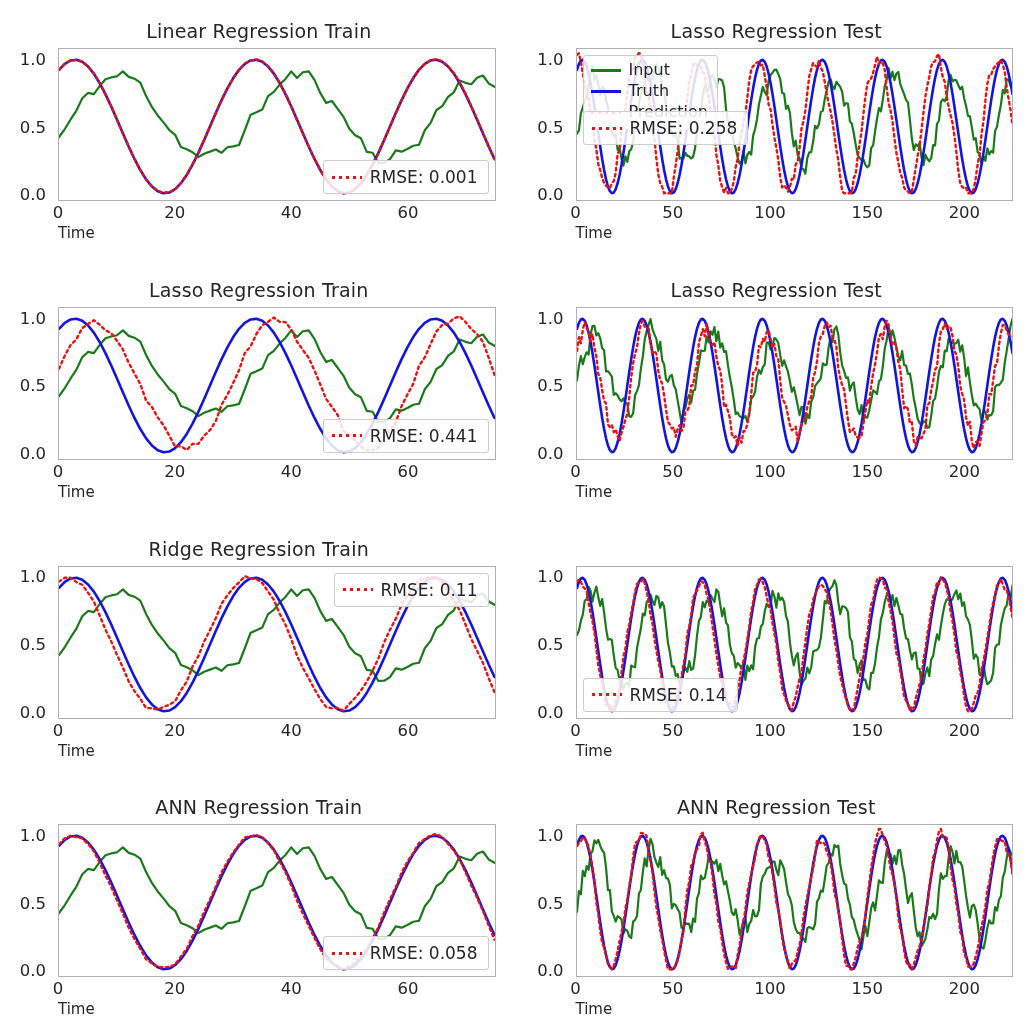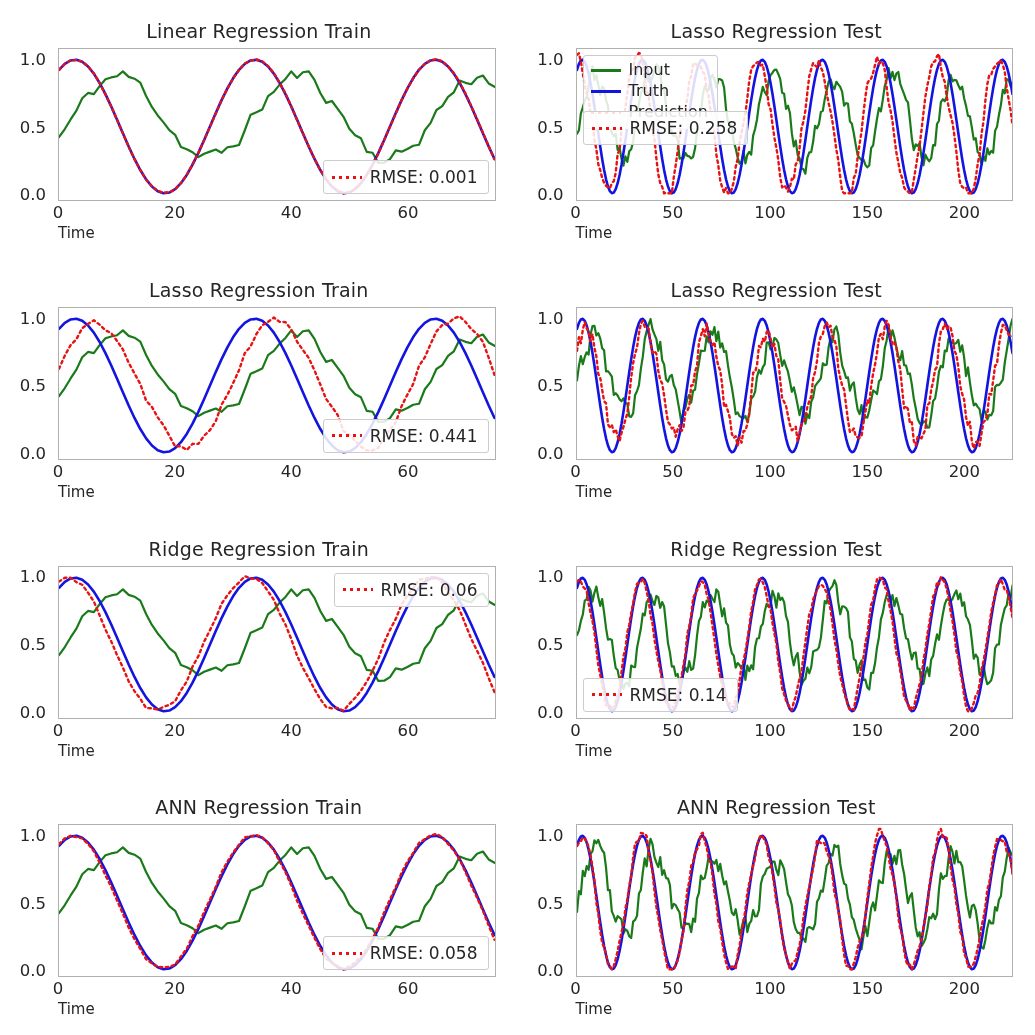--- a/index.html
+++ b/index.html
@@ -278,36 +278,35 @@
           <svg viewBox="0 0 1000 400" preserveAspectRatio="none">
             <path d="M0.00 233.33 L13.33 211.97 L26.67 186.64 L40.00 163.18 L53.33 130.58 L66.67 116.39 L80.00 119.42 L93.33 98.27 L106.67 80.30 L120.00 75.29 L133.33 72.26 L146.67 59.41 L160.00 73.79 L173.33 78.67 L186.67 89.12 L200.00 124.52 L213.33 153.45 L226.67 176.06 L240.00 194.28 L253.33 214.97 L266.67 227.39 L280.00 259.69 L293.33 265.35 L306.67 273.58 L320.00 286.57 L333.33 277.32 L346.67 271.81 L360.00 266.22 L373.33 274.86 L386.67 260.21 L400.00 257.77 L413.33 254.23 L426.67 215.25 L440.00 174.06 L453.33 167.67 L466.67 160.48 L480.00 124.83 L493.33 113.66 L506.67 94.21 L520.00 79.27 L533.33 59.34 L546.67 76.60 L560.00 61.56 L573.33 59.38 L586.67 81.86 L600.00 116.42 L613.33 142.81 L626.67 137.70 L640.00 158.79 L653.33 179.71 L666.67 211.11 L680.00 228.39 L693.33 236.62 L706.67 272.45 L720.00 274.85 L733.33 301.81 L746.67 301.26 L760.00 291.62 L773.33 268.73 L786.67 271.93 L800.00 264.71 L813.33 256.31 L826.67 253.74 L840.00 215.27 L853.33 195.81 L866.67 161.62 L880.00 151.16 L893.33 127.06 L906.67 114.86 L920.00 83.62 L933.33 89.67 L946.67 93.36 L960.00 76.35 L973.33 70.23 L986.67 91.20 L1000.00 99.96" fill="none" stroke="#1a7a1a" stroke-width="2.2" vector-effect="non-scaling-stroke" stroke-linejoin="round" stroke-linecap="round"></path>
             <path d="M0.00 55.11 L13.33 39.34 L26.67 30.36 L40.00 28.55 L53.33 33.97 L66.67 46.41 L80.00 65.35 L93.33 90.02 L106.67 119.42 L120.00 152.33 L133.33 187.40 L146.67 223.22 L160.00 258.29 L173.33 291.20 L186.67 320.60 L200.00 345.27 L213.33 364.21 L226.67 376.65 L240.00 382.07 L253.33 380.26 L266.67 371.28 L280.00 355.51 L293.33 333.59 L306.67 306.42 L320.00 275.11 L333.33 240.94 L346.67 205.31 L360.00 169.68 L373.33 135.51 L386.67 104.20 L400.00 77.03 L413.33 55.11 L426.67 39.34 L440.00 30.36 L453.33 28.55 L466.67 33.97 L480.00 46.41 L493.33 65.35 L506.67 90.02 L520.00 119.42 L533.33 152.33 L546.67 187.40 L560.00 223.22 L573.33 258.29 L586.67 291.20 L600.00 320.60 L613.33 345.27 L626.67 364.21 L640.00 376.65 L653.33 382.07 L666.67 380.26 L680.00 371.28 L693.33 355.51 L706.67 333.59 L720.00 306.42 L733.33 275.11 L746.67 240.94 L760.00 205.31 L773.33 169.68 L786.67 135.51 L800.00 104.20 L813.33 77.03 L826.67 55.11 L840.00 39.34 L853.33 30.36 L866.67 28.55 L880.00 33.97 L893.33 46.41 L906.67 65.35 L920.00 90.02 L933.33 119.42 L946.67 152.33 L960.00 187.40 L973.33 223.22 L986.67 258.29 L1000.00 291.20" fill="none" stroke="#1414e0" stroke-width="2.6" vector-effect="non-scaling-stroke" stroke-linejoin="round" stroke-linecap="round"></path>
             <path d="M0.00 38.57 L13.33 28.60 L26.67 28.24 L40.00 40.19 L53.33 47.10 L66.67 68.06 L80.00 91.32 L93.33 128.17 L106.67 166.00 L120.00 197.21 L133.33 233.36 L146.67 266.48 L160.00 302.74 L173.33 329.07 L186.67 349.12 L200.00 373.44 L213.33 374.54 L226.67 377.40 L240.00 370.73 L253.33 364.70 L266.67 355.68 L280.00 326.50 L293.33 303.36 L306.67 263.81 L320.00 236.25 L333.33 197.68 L346.67 167.17 L360.00 135.82 L373.33 97.03 L386.67 74.96 L400.00 55.84 L413.33 40.80 L426.67 24.31 L440.00 30.52 L453.33 31.56 L466.67 42.24 L480.00 64.50 L493.33 86.78 L506.67 123.50 L520.00 152.46 L533.33 190.89 L546.67 234.68 L560.00 267.36 L573.33 294.59 L586.67 323.85 L600.00 350.04 L613.33 370.60 L626.67 374.42 L640.00 373.49 L653.33 380.65 L666.67 362.57 L680.00 346.40 L693.33 327.48 L706.67 303.96 L720.00 274.84 L733.33 242.89 L746.67 199.61 L760.00 166.54 L773.33 137.39 L786.67 99.41 L800.00 74.77 L813.33 57.31 L826.67 33.45 L840.00 31.48 L853.33 26.47 L866.67 27.21 L880.00 41.98 L893.33 67.51 L906.67 88.03 L920.00 114.21 L933.33 152.22 L946.67 190.46 L960.00 221.80 L973.33 253.71 L986.67 294.27 L1000.00 331.32" fill="none" stroke="#e81212" stroke-width="2.4" vector-effect="non-scaling-stroke" stroke-linejoin="round" stroke-linecap="round" stroke-dasharray="2.5 3.5"></path>
           </svg>
           <div class="rmse-box" style="right: 6px; top: 6px;">
             <div class="rmse-row">
               <span class="legend-swatch">
                 <span class="sw-dot" style="color: rgb(232, 18, 18);"></span>
               </span>
-              <span>RMSE: 0.06</span>
+              <span>RMSE: 0.11</span>
             </div>
           </div>
         </div>
         <div class="xlabels">
           <div class="xlab" style="left: 0%;">0</div>
           <div class="xlab" style="left: 26.6667%;">20</div>
           <div class="xlab" style="left: 53.3333%;">40</div>
           <div class="xlab" style="left: 80%;">60</div>
         </div>
         <div class="xaxis-title">Time</div>
       </div>
     </div>
     <div class="cell">
       <div class="panel">
-        <div class="title">Ridge Regression Test</div>
         <div class="ylabels">
           <div class="ylab" style="top: 146.23px;">0.0</div>
           <div class="ylab" style="top: 78.531px;">0.5</div>
           <div class="ylab" style="top: 10.8319px;">1.0</div>
         </div>
         <div class="plotbox">
           <svg viewBox="0 0 1000 400" preserveAspectRatio="none">
             <path d="M0.00 180.25 L4.44 167.67 L8.89 142.80 L13.33 126.03 L17.78 89.24 L22.22 85.78 L26.67 52.65 L31.11 62.13 L35.56 91.73 L40.00 68.40 L44.44 51.78 L48.89 80.40 L53.33 102.97 L57.78 85.02 L62.22 120.03 L66.67 162.00 L71.11 192.41 L75.56 190.68 L80.00 193.13 L84.44 234.76 L88.89 267.46 L93.33 273.22 L97.78 300.38 L102.22 306.10 L106.67 323.01 L111.11 308.47 L115.56 306.67 L120.00 315.90 L124.44 260.94 L128.89 264.12 L133.33 265.19 L137.78 214.96 L142.22 188.62 L146.67 163.01 L151.11 123.40 L155.56 128.25 L160.00 92.79 L164.44 85.59 L168.89 73.18 L173.33 90.06 L177.78 100.49 L182.22 76.73 L186.67 80.63 L191.11 108.01 L195.56 92.86 L200.00 104.78 L204.44 152.37 L208.89 201.46 L213.33 226.18 L217.78 264.17 L222.22 262.98 L226.67 288.24 L231.11 283.23 L235.56 311.62 L240.00 311.36 L244.44 279.68 L248.89 265.99 L253.33 277.70 L257.78 249.50 L262.22 272.59 L266.67 269.20 L271.11 233.99 L275.56 182.19 L280.00 143.05 L284.44 131.61 L288.89 92.96 L293.33 107.24 L297.78 88.75 L302.22 93.90 L306.67 74.37 L311.11 83.93 L315.56 92.69 L320.00 59.35 L324.44 65.52 L328.89 99.02 L333.33 130.63 L337.78 109.61 L342.22 147.19 L346.67 154.62 L351.11 206.09 L355.56 228.66 L360.00 234.88 L364.44 266.28 L368.89 254.39 L373.33 259.63 L377.78 269.10 L382.22 256.03 L386.67 299.20 L391.11 261.48 L395.56 276.05 L400.00 260.28 L404.44 271.17 L408.89 212.45 L413.33 189.38 L417.78 188.81 L422.22 158.15 L426.67 150.87 L431.11 117.34 L435.56 97.58 L440.00 105.81 L444.44 102.64 L448.89 63.22 L453.33 77.60 L457.78 107.55 L462.22 70.00 L466.67 87.21 L471.11 81.39 L475.56 93.18 L480.00 130.23 L484.44 145.31 L488.89 199.52 L493.33 235.46 L497.78 260.53 L502.22 237.51 L506.67 227.98 L511.11 277.58 L515.56 311.88 L520.00 301.59 L524.44 296.05 L528.89 266.35 L533.33 281.51 L537.78 265.61 L542.22 223.96 L546.67 221.24 L551.11 219.57 L555.56 212.91 L560.00 187.07 L564.44 140.11 L568.89 90.22 L573.33 96.31 L577.78 65.27 L582.22 56.62 L586.67 50.69 L591.11 35.11 L595.56 47.83 L600.00 93.81 L604.44 125.24 L608.89 104.44 L613.33 104.66 L617.78 108.86 L622.22 119.20 L626.67 186.33 L631.11 196.99 L635.56 243.58 L640.00 247.88 L644.44 280.38 L648.89 259.08 L653.33 247.31 L657.78 299.14 L662.22 298.44 L666.67 319.16 L671.11 324.63 L675.56 280.43 L680.00 280.24 L684.44 254.37 L688.89 213.09 L693.33 185.94 L697.78 138.89 L702.22 121.47 L706.67 92.96 L711.11 74.18 L715.56 64.55 L720.00 92.02 L724.44 74.47 L728.89 103.52 L733.33 82.27 L737.78 101.14 L742.22 124.16 L746.67 125.82 L751.11 162.32 L755.56 188.82 L760.00 191.40 L764.44 219.79 L768.89 244.74 L773.33 228.07 L777.78 226.48 L782.22 269.07 L786.67 269.87 L791.11 311.10 L795.56 309.15 L800.00 282.08 L804.44 266.18 L808.89 289.02 L813.33 244.96 L817.78 235.38 L822.22 204.16 L826.67 178.40 L831.11 192.93 L835.56 155.49 L840.00 124.89 L844.44 99.26 L848.89 85.62 L853.33 86.81 L857.78 90.84 L862.22 84.59 L866.67 71.69 L871.11 62.15 L875.56 85.20 L880.00 70.23 L884.44 102.75 L888.89 93.51 L893.33 130.42 L897.78 139.13 L902.22 153.45 L906.67 194.57 L911.11 242.92 L915.56 232.10 L920.00 239.82 L924.44 285.35 L928.89 280.95 L933.33 256.24 L937.78 291.58 L942.22 310.33 L946.67 306.23 L951.11 300.03 L955.56 279.47 L960.00 215.19 L964.44 205.44 L968.89 205.34 L973.33 153.58 L977.78 130.53 L982.22 109.34 L986.67 101.52 L991.11 68.29 L995.56 83.23 L1000.00 48.87" fill="none" stroke="#1a7a1a" stroke-width="2.2" vector-effect="non-scaling-stroke" stroke-linejoin="round" stroke-linecap="round"></path>
             <path d="M0.00 55.11 L4.44 39.34 L8.89 30.36 L13.33 28.55 L17.78 33.97 L22.22 46.41 L26.67 65.35 L31.11 90.02 L35.56 119.42 L40.00 152.33 L44.44 187.40 L48.89 223.22 L53.33 258.29 L57.78 291.20 L62.22 320.60 L66.67 345.27 L71.11 364.21 L75.56 376.65 L80.00 382.07 L84.44 380.26 L88.89 371.28 L93.33 355.51 L97.78 333.59 L102.22 306.42 L106.67 275.11 L111.11 240.94 L115.56 205.31 L120.00 169.68 L124.44 135.51 L128.89 104.20 L133.33 77.03 L137.78 55.11 L142.22 39.34 L146.67 30.36 L151.11 28.55 L155.56 33.97 L160.00 46.41 L164.44 65.35 L168.89 90.02 L173.33 119.42 L177.78 152.33 L182.22 187.40 L186.67 223.22 L191.11 258.29 L195.56 291.20 L200.00 320.60 L204.44 345.27 L208.89 364.21 L213.33 376.65 L217.78 382.07 L222.22 380.26 L226.67 371.28 L231.11 355.51 L235.56 333.59 L240.00 306.42 L244.44 275.11 L248.89 240.94 L253.33 205.31 L257.78 169.68 L262.22 135.51 L266.67 104.20 L271.11 77.03 L275.56 55.11 L280.00 39.34 L284.44 30.36 L288.89 28.55 L293.33 33.97 L297.78 46.41 L302.22 65.35 L306.67 90.02 L311.11 119.42 L315.56 152.33 L320.00 187.40 L324.44 223.22 L328.89 258.29 L333.33 291.20 L337.78 320.60 L342.22 345.27 L346.67 364.21 L351.11 376.65 L355.56 382.07 L360.00 380.26 L364.44 371.28 L368.89 355.51 L373.33 333.59 L377.78 306.42 L382.22 275.11 L386.67 240.94 L391.11 205.31 L395.56 169.68 L400.00 135.51 L404.44 104.20 L408.89 77.03 L413.33 55.11 L417.78 39.34 L422.22 30.36 L426.67 28.55 L431.11 33.97 L435.56 46.41 L440.00 65.35 L444.44 90.02 L448.89 119.42 L453.33 152.33 L457.78 187.40 L462.22 223.22 L466.67 258.29 L471.11 291.20 L475.56 320.60 L480.00 345.27 L484.44 364.21 L488.89 376.65 L493.33 382.07 L497.78 380.26 L502.22 371.28 L506.67 355.51 L511.11 333.59 L515.56 306.42 L520.00 275.11 L524.44 240.94 L528.89 205.31 L533.33 169.68 L537.78 135.51 L542.22 104.20 L546.67 77.03 L551.11 55.11 L555.56 39.34 L560.00 30.36 L564.44 28.55 L568.89 33.97 L573.33 46.41 L577.78 65.35 L582.22 90.02 L586.67 119.42 L591.11 152.33 L595.56 187.40 L600.00 223.22 L604.44 258.29 L608.89 291.20 L613.33 320.60 L617.78 345.27 L622.22 364.21 L626.67 376.65 L631.11 382.07 L635.56 380.26 L640.00 371.28 L644.44 355.51 L648.89 333.59 L653.33 306.42 L657.78 275.11 L662.22 240.94 L666.67 205.31 L671.11 169.68 L675.56 135.51 L680.00 104.20 L684.44 77.03 L688.89 55.11 L693.33 39.34 L697.78 30.36 L702.22 28.55 L706.67 33.97 L711.11 46.41 L715.56 65.35 L720.00 90.02 L724.44 119.42 L728.89 152.33 L733.33 187.40 L737.78 223.22 L742.22 258.29 L746.67 291.20 L751.11 320.60 L755.56 345.27 L760.00 364.21 L764.44 376.65 L768.89 382.07 L773.33 380.26 L777.78 371.28 L782.22 355.51 L786.67 333.59 L791.11 306.42 L795.56 275.11 L800.00 240.94 L804.44 205.31 L808.89 169.68 L813.33 135.51 L817.78 104.20 L822.22 77.03 L826.67 55.11 L831.11 39.34 L835.56 30.36 L840.00 28.55 L844.44 33.97 L848.89 46.41 L853.33 65.35 L857.78 90.02 L862.22 119.42 L866.67 152.33 L871.11 187.40 L875.56 223.22 L880.00 258.29 L884.44 291.20 L888.89 320.60 L893.33 345.27 L897.78 364.21 L902.22 376.65 L906.67 382.07 L911.11 380.26 L915.56 371.28 L920.00 355.51 L924.44 333.59 L928.89 306.42 L933.33 275.11 L937.78 240.94 L942.22 205.31 L946.67 169.68 L951.11 135.51 L955.56 104.20 L960.00 77.03 L964.44 55.11 L968.89 39.34 L973.33 30.36 L977.78 28.55 L982.22 33.97 L986.67 46.41 L991.11 65.35 L995.56 90.02 L1000.00 119.42" fill="none" stroke="#1414e0" stroke-width="2.6" vector-effect="non-scaling-stroke" stroke-linejoin="round" stroke-linecap="round"></path>
             <path d="M0.00 39.94 L4.44 33.40 L8.89 39.02 L13.33 51.70 L17.78 56.99 L22.22 62.87 L26.67 96.40 L31.11 121.96 L35.56 143.44 L40.00 172.71 L44.44 216.98 L48.89 260.84 L53.33 285.45 L57.78 311.34 L62.22 337.72 L66.67 366.09 L71.11 365.50 L75.56 365.08 L80.00 376.41 L84.44 375.26 L88.89 355.46 L93.33 341.02 L97.78 322.39 L102.22 278.83 L106.67 237.02 L111.11 216.17 L115.56 173.22 L120.00 152.14 L124.44 122.04 L128.89 96.34 L133.33 66.32 L137.78 44.57 L142.22 42.10 L146.67 39.80 L151.11 31.48 L155.56 42.62 L160.00 65.33 L164.44 88.40 L168.89 128.10 L173.33 149.94 L177.78 191.25 L182.22 221.11 L186.67 249.93 L191.11 272.79 L195.56 304.15 L200.00 335.81 L204.44 361.86 L208.89 361.56 L213.33 368.77 L217.78 369.52 L222.22 372.59 L226.67 351.70 L231.11 332.11 L235.56 319.58 L240.00 289.94 L244.44 259.96 L248.89 230.39 L253.33 177.03 L257.78 155.61 L262.22 128.40 L266.67 82.35 L271.11 71.59 L275.56 62.02 L280.00 51.35 L284.44 37.64 L288.89 39.95 L293.33 47.00 L297.78 71.57 L302.22 86.78 L306.67 119.85 L311.11 156.20 L315.56 191.92 L320.00 230.59 L324.44 260.98 L328.89 289.95 L333.33 312.78 L337.78 331.39 L342.22 348.60 L346.67 361.98 L351.11 361.22 L355.56 368.47 L360.00 371.45 L364.44 344.30 L368.89 338.53 L373.33 299.51 L377.78 263.68 L382.22 249.56 L386.67 223.60 L391.11 192.56 L395.56 157.91 L400.00 116.72 L404.44 92.58 L408.89 58.66 L413.33 47.75 L417.78 32.70 L422.22 32.09 L426.67 40.83 L431.11 52.71 L435.56 77.65 L440.00 101.73 L444.44 112.37 L448.89 148.55 L453.33 176.41 L457.78 202.92 L462.22 250.65 L466.67 280.56 L471.11 321.54 L475.56 336.83 L480.00 353.90 L484.44 362.98 L488.89 374.11 L493.33 379.15 L497.78 357.99 L502.22 343.66 L506.67 317.52 L511.11 295.05 L515.56 278.39 L520.00 235.84 L524.44 197.95 L528.89 160.36 L533.33 124.06 L537.78 113.37 L542.22 86.54 L546.67 73.69 L551.11 61.20 L555.56 49.98 L560.00 47.19 L564.44 49.80 L568.89 58.19 L573.33 67.58 L577.78 88.61 L582.22 113.21 L586.67 149.91 L591.11 193.06 L595.56 218.37 L600.00 256.68 L604.44 290.60 L608.89 310.08 L613.33 333.03 L617.78 349.11 L622.22 367.92 L626.67 377.64 L631.11 374.25 L635.56 378.53 L640.00 349.07 L644.44 320.03 L648.89 293.66 L653.33 261.46 L657.78 240.50 L662.22 199.90 L666.67 179.84 L671.11 136.45 L675.56 99.62 L680.00 88.00 L684.44 55.31 L688.89 33.23 L693.33 27.29 L697.78 30.53 L702.22 33.67 L706.67 53.92 L711.11 58.77 L715.56 92.27 L720.00 115.91 L724.44 143.41 L728.89 186.39 L733.33 228.03 L737.78 244.01 L742.22 274.86 L746.67 306.12 L751.11 343.47 L755.56 353.67 L760.00 362.72 L764.44 378.59 L768.89 368.88 L773.33 375.31 L777.78 348.01 L782.22 330.14 L786.67 310.70 L791.11 291.37 L795.56 245.60 L800.00 217.92 L804.44 178.86 L808.89 150.11 L813.33 114.62 L817.78 77.98 L822.22 69.11 L826.67 39.75 L831.11 45.91 L835.56 27.12 L840.00 34.00 L844.44 40.48 L848.89 58.02 L853.33 81.71 L857.78 116.08 L862.22 143.02 L866.67 179.52 L871.11 223.46 L875.56 241.67 L880.00 279.11 L884.44 303.34 L888.89 340.86 L893.33 369.75 L897.78 382.30 L902.22 382.30 L906.67 374.86 L911.11 359.90 L915.56 340.37 L920.00 333.69 L924.44 310.76 L928.89 271.09 L933.33 249.97 L937.78 220.85 L942.22 187.71 L946.67 156.20 L951.11 119.06 L955.56 94.88 L960.00 73.16 L964.44 48.27 L968.89 44.88 L973.33 31.70 L977.78 46.02 L982.22 60.56 L986.67 61.42 L991.11 78.33 L995.56 106.62 L1000.00 133.85" fill="none" stroke="#e81212" stroke-width="2.4" vector-effect="non-scaling-stroke" stroke-linejoin="round" stroke-linecap="round" stroke-dasharray="2.5 3.5"></path>

